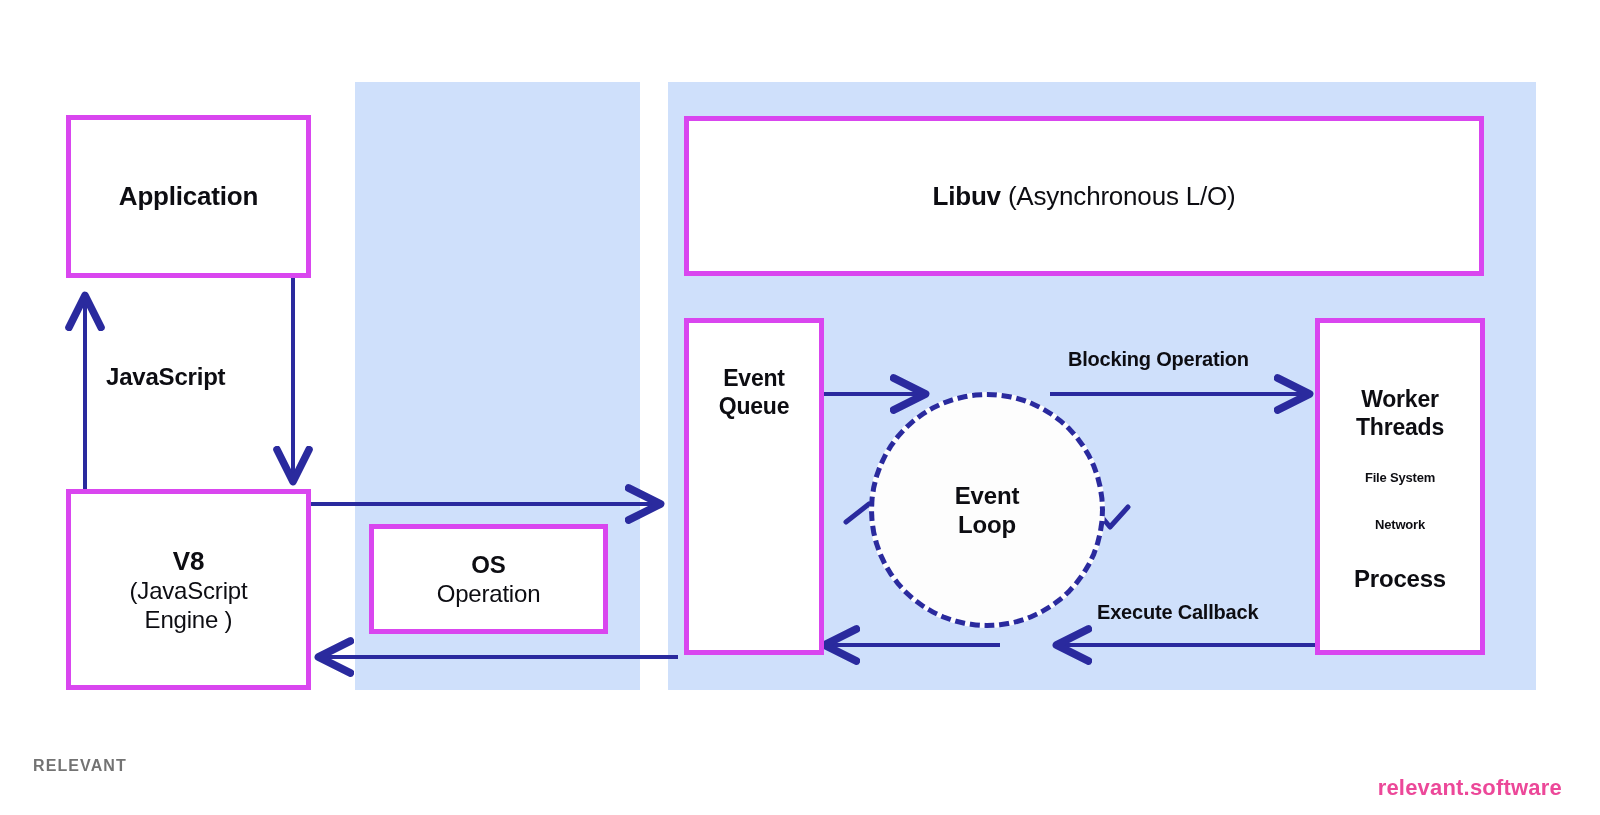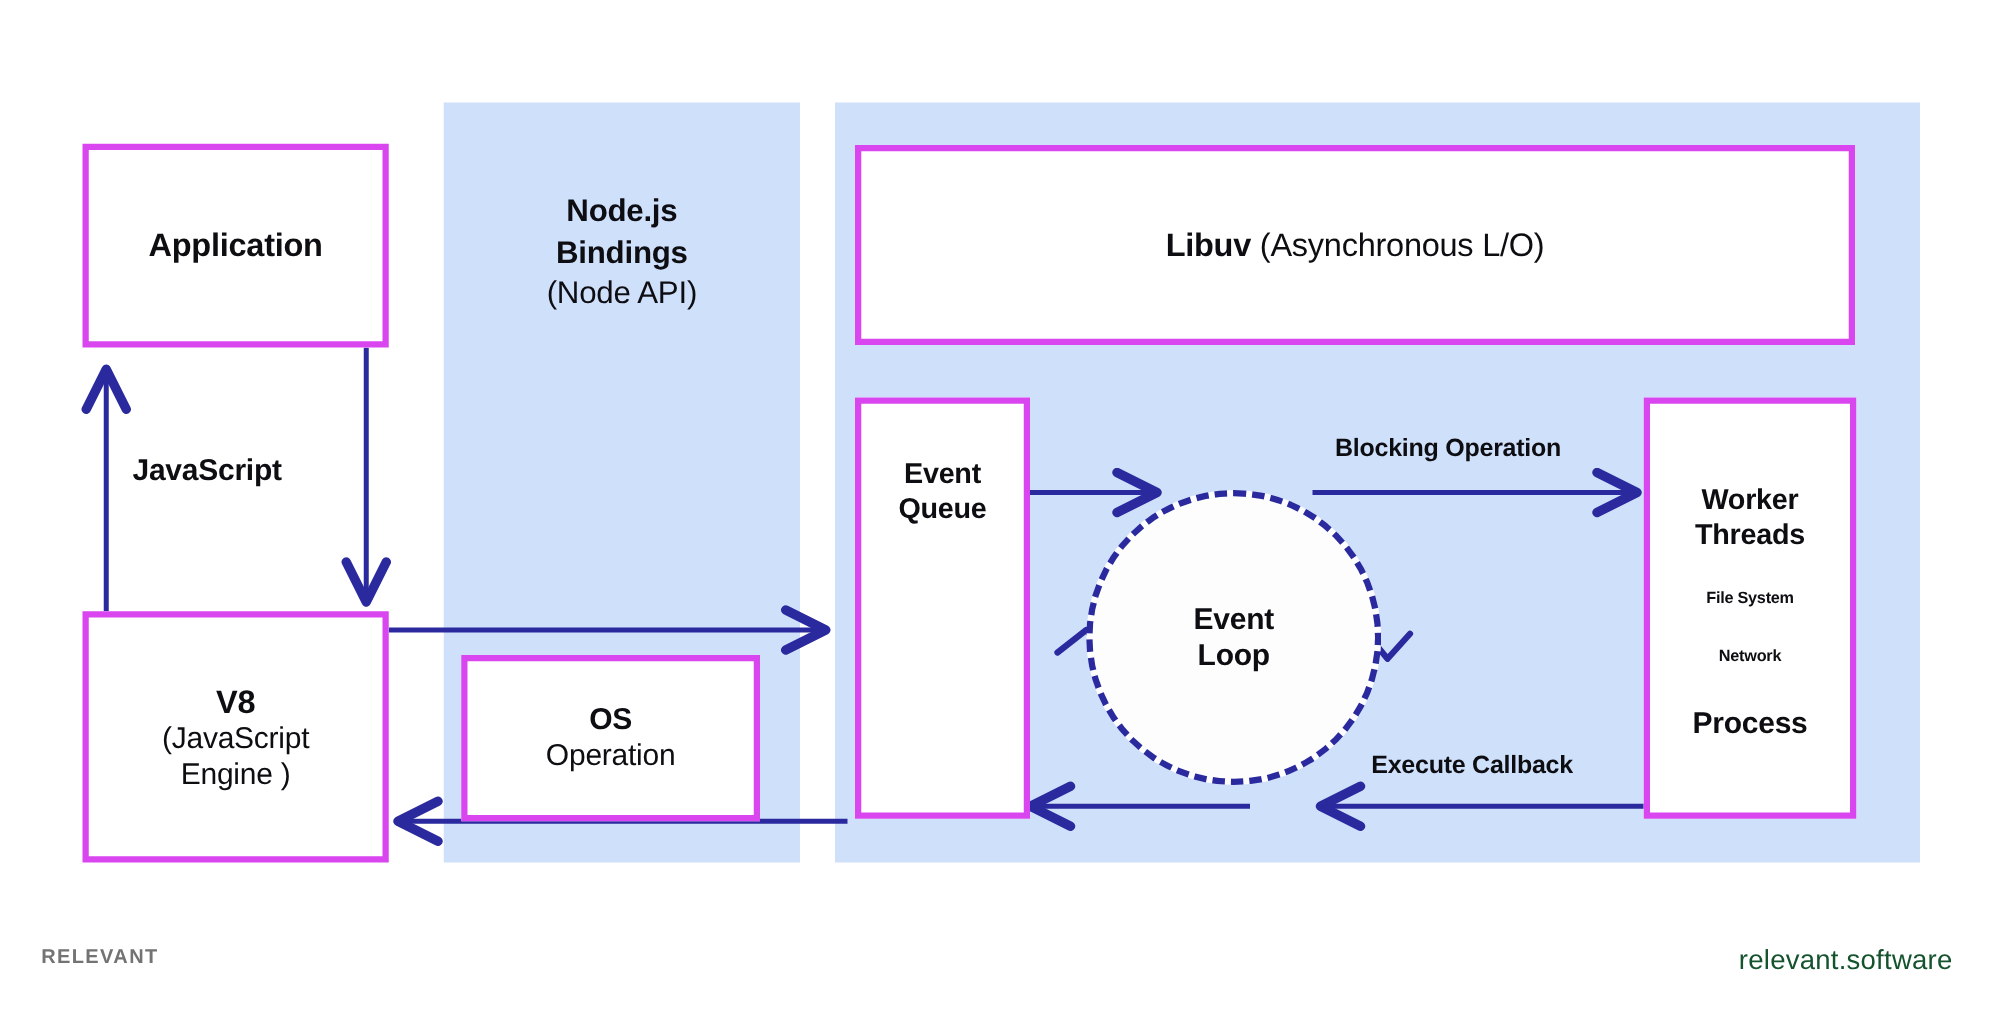--- a/index.html
+++ b/index.html
@@ -37,21 +37,21 @@
     display: flex;
     flex-direction: column;
     align-items: center;
     justify-content: center;
     text-align: center;
   }
   .box.topalign { justify-content: flex-start; }
 
   #box-application { left: 66px;   top: 115px; width: 245px; height: 163px; }
   #box-v8          { left: 66px;   top: 489px; width: 245px; height: 201px; }
-  #box-os          { left: 369px;  top: 524px; width: 239px; height: 133px; }
+  #box-os          { left: 369px;  top: 524px; width: 239px; height: 110px; }
   #box-libuv       { left: 684px;  top: 116px; width: 800px; height: 160px; }
   #box-eventqueue  { left: 684px;  top: 318px; width: 140px; height: 337px; padding-top: 42px; }
   #box-worker      { left: 1315px; top: 318px; width: 170px; height: 337px; padding-top: 63px; }
 
   
   .t-bold {
     font-weight: 700;
     color: #0d0d12;
     letter-spacing: -0.2px;
     line-height: 1.16;
@@ -117,24 +117,24 @@
     left: 33px;
     top: 757px;
     font-size: 16px;
     font-weight: 700;
     letter-spacing: 1.1px;
     color: #737373;
   }
   #footer-right {
     position: absolute;
     right: 38px;
-    top: 755px;
+    top: 775px;
     font-size: 22px;
-    font-weight: 400;
-    color: #14532d;
+    font-weight: 700;
+    color: #ec4899;
     letter-spacing: 0.2px;
   }
 </style>
 </head>
 <body>
 
 <div id="stage">
 
   <div class="panel" id="panel-bindings"></div>
   <div class="panel" id="panel-libuv"></div>
@@ -191,25 +191,20 @@
   </div>
 
   <div class="flabel" id="label-javascript">JavaScript</div>
 
   <div class="box" id="box-v8">
     <div class="t-bold fs-26 stack-line">V8</div>
     <div class="t-light fs-24 stack-line">(JavaScript</div>
     <div class="t-light fs-24 stack-line">Engine )</div>
   </div>
 
-  <div class="flabel" id="label-bindings">
-    <div>Node.js</div>
-    <div>Bindings</div>
-    <div class="sub">(Node API)</div>
-  </div>
 
   <div class="box" id="box-os">
     <div class="t-bold fs-24 stack-line">OS</div>
     <div class="t-light fs-24 stack-line">Operation</div>
   </div>
 
   <div class="box" id="box-libuv">
     <div>
       <span class="t-bold fs-26">Libuv</span><span class="t-light fs-26">&nbsp;</span><span class="t-light fs-26">(Asynchronous L/O)</span>
     </div>

